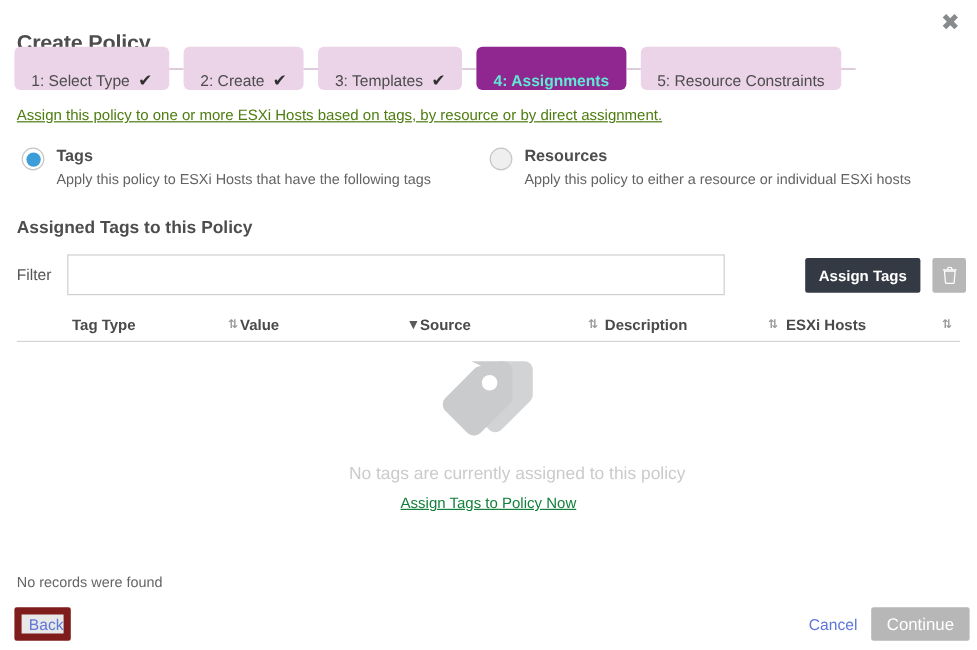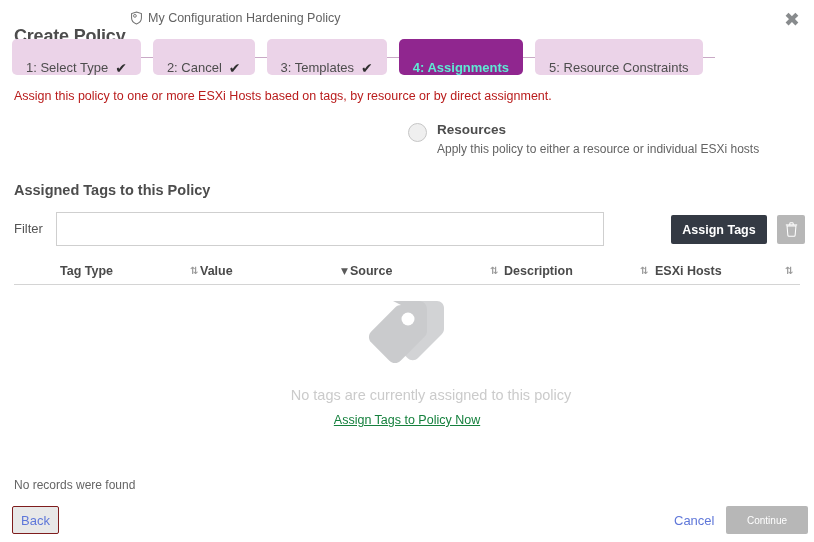--- a/index.html
+++ b/index.html
@@ -102,21 +102,22 @@
     color: #2f2f2f;
     line-height: 1;
     font-family: "DejaVu Sans", sans-serif;
   }
 
   
   .intro {
     position: absolute;
     left: 14px; top: 89px;
     font-size: 12.5px;
-    color: #b91c1c;
+    color: #4d7c0f;
+    text-decoration: underline;
   }
 
   
   .radio-row {
     position: absolute;
     left: 0; top: 122px;
     width: 814px;
     height: 45px;
   }
   .radio-opt {
@@ -299,21 +300,21 @@
     position: absolute;
     left: 14px; top: 478px;
     font-size: 12px;
     color: #656565;
   }
   .back-btn {
     position: absolute;
     left: 12px; top: 506px;
     width: 47px; height: 28px;
     background: #e8e8e8;
-    border: 1px solid #7f1d1d;
+    border: 6px solid #7f1d1d;
     border-radius: 2px;
     color: #5f77d9;
     font-family: "Liberation Sans", sans-serif;
     font-size: 13px;
     cursor: pointer;
     box-sizing: border-box;
   }
   .cancel-btn {
     position: absolute;
     left: 666px; top: 506px;
@@ -328,52 +329,43 @@
   }
   .continue-btn {
     position: absolute;
     left: 726px; top: 506px;
     width: 82px; height: 28px;
     background: #b7b7b7;
     border: none;
     border-radius: 2px;
     color: #ffffff;
     font-family: "Liberation Sans", sans-serif;
-    font-size: 10px;
+    font-size: 14px;
     cursor: pointer;
   }
 </style>
 </head>
 <body>
 
 <div class="wizard-header">
   <div class="title">Create Policy</div>
 
-  <div class="policy-ref">
-    <span class="shield-icon">
-      <svg viewBox="0 0 14 15" width="13" height="14" aria-hidden="true">
-        <path d="M7 1 L12.3 2.8 L12.3 7.6 C12.3 10.6 10.1 12.9 7 13.9 C3.9 12.9 1.7 10.6 1.7 7.6 L1.7 2.8 Z" fill="none" stroke="#6f6f6f" stroke-width="1.1"></path>
-        <circle cx="5.3" cy="5.2" r="1.5" fill="none" stroke="#6f6f6f" stroke-width="1"></circle>
-      </svg>
-    </span>
-    <span>My Configuration Hardening Policy</span>
-  </div>
 
   <div class="close-btn">✖</div>
 </div>
 
 <div class="steps">
   <div class="step">
     <span>1: Select Type</span>
     <span class="check">✔</span>
   </div>
   <div class="step-sep"></div>
 
   <div class="step">
-    <span>2: Cancel</span>
+    <span>2: Create</span>
     <span class="check">✔</span>
   </div>
   <div class="step-sep"></div>
 
   <div class="step">
     <span>3: Templates</span>
     <span class="check">✔</span>
   </div>
   <div class="step-sep"></div>
 
@@ -386,20 +378,27 @@
     <span>5: Resource Constraints</span>
   </div>
   <div class="step-sep"></div>
 
 </div>
 
 <div class="intro">Assign this policy to one or more ESXi Hosts based on tags, by resource or by direct assignment.</div>
 
 <div class="radio-row">
 
+  <div class="radio-opt tags">
+    <span class="radio-mark checked"></span>
+    <span>
+      <span class="radio-label">Tags</span>
+      <span class="radio-desc">Apply this policy to ESXi Hosts that have the following tags</span>
+    </span>
+  </div>
 
   <div class="radio-opt resources">
     <span class="radio-mark"></span>
     <span>
       <span class="radio-label">Resources</span>
       <span class="radio-desc">Apply this policy to either a resource or individual ESXi hosts</span>
     </span>
   </div>
 </div>
 

